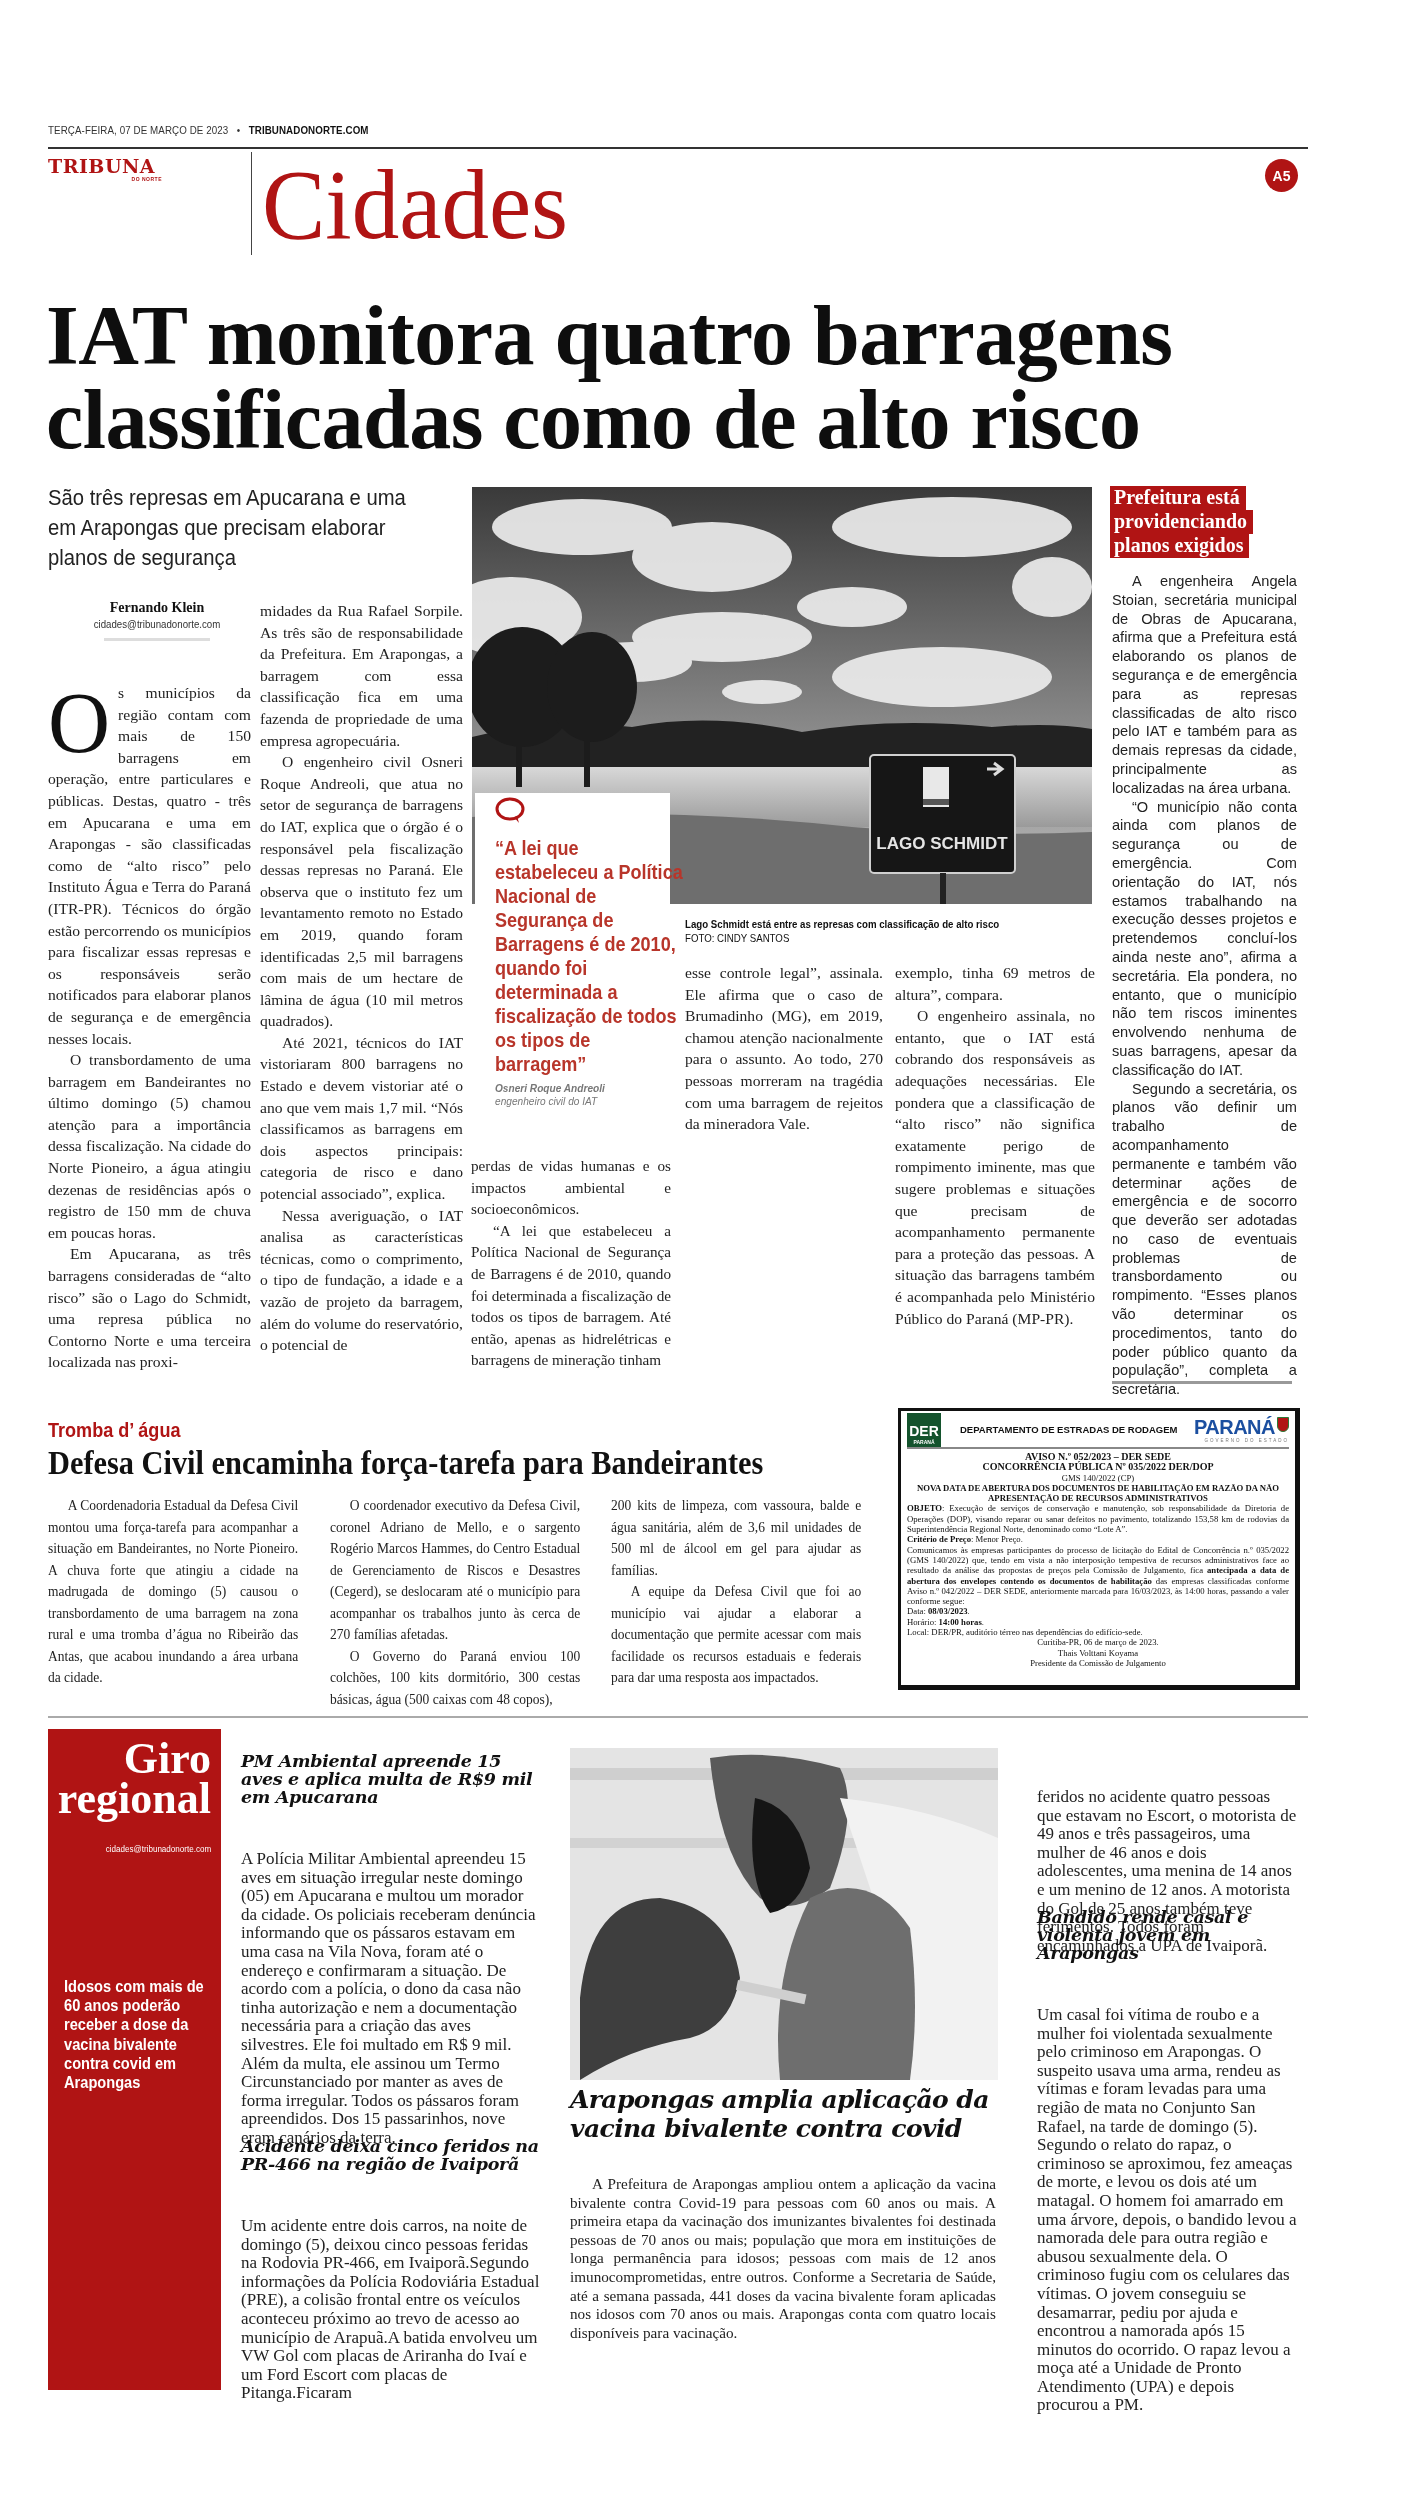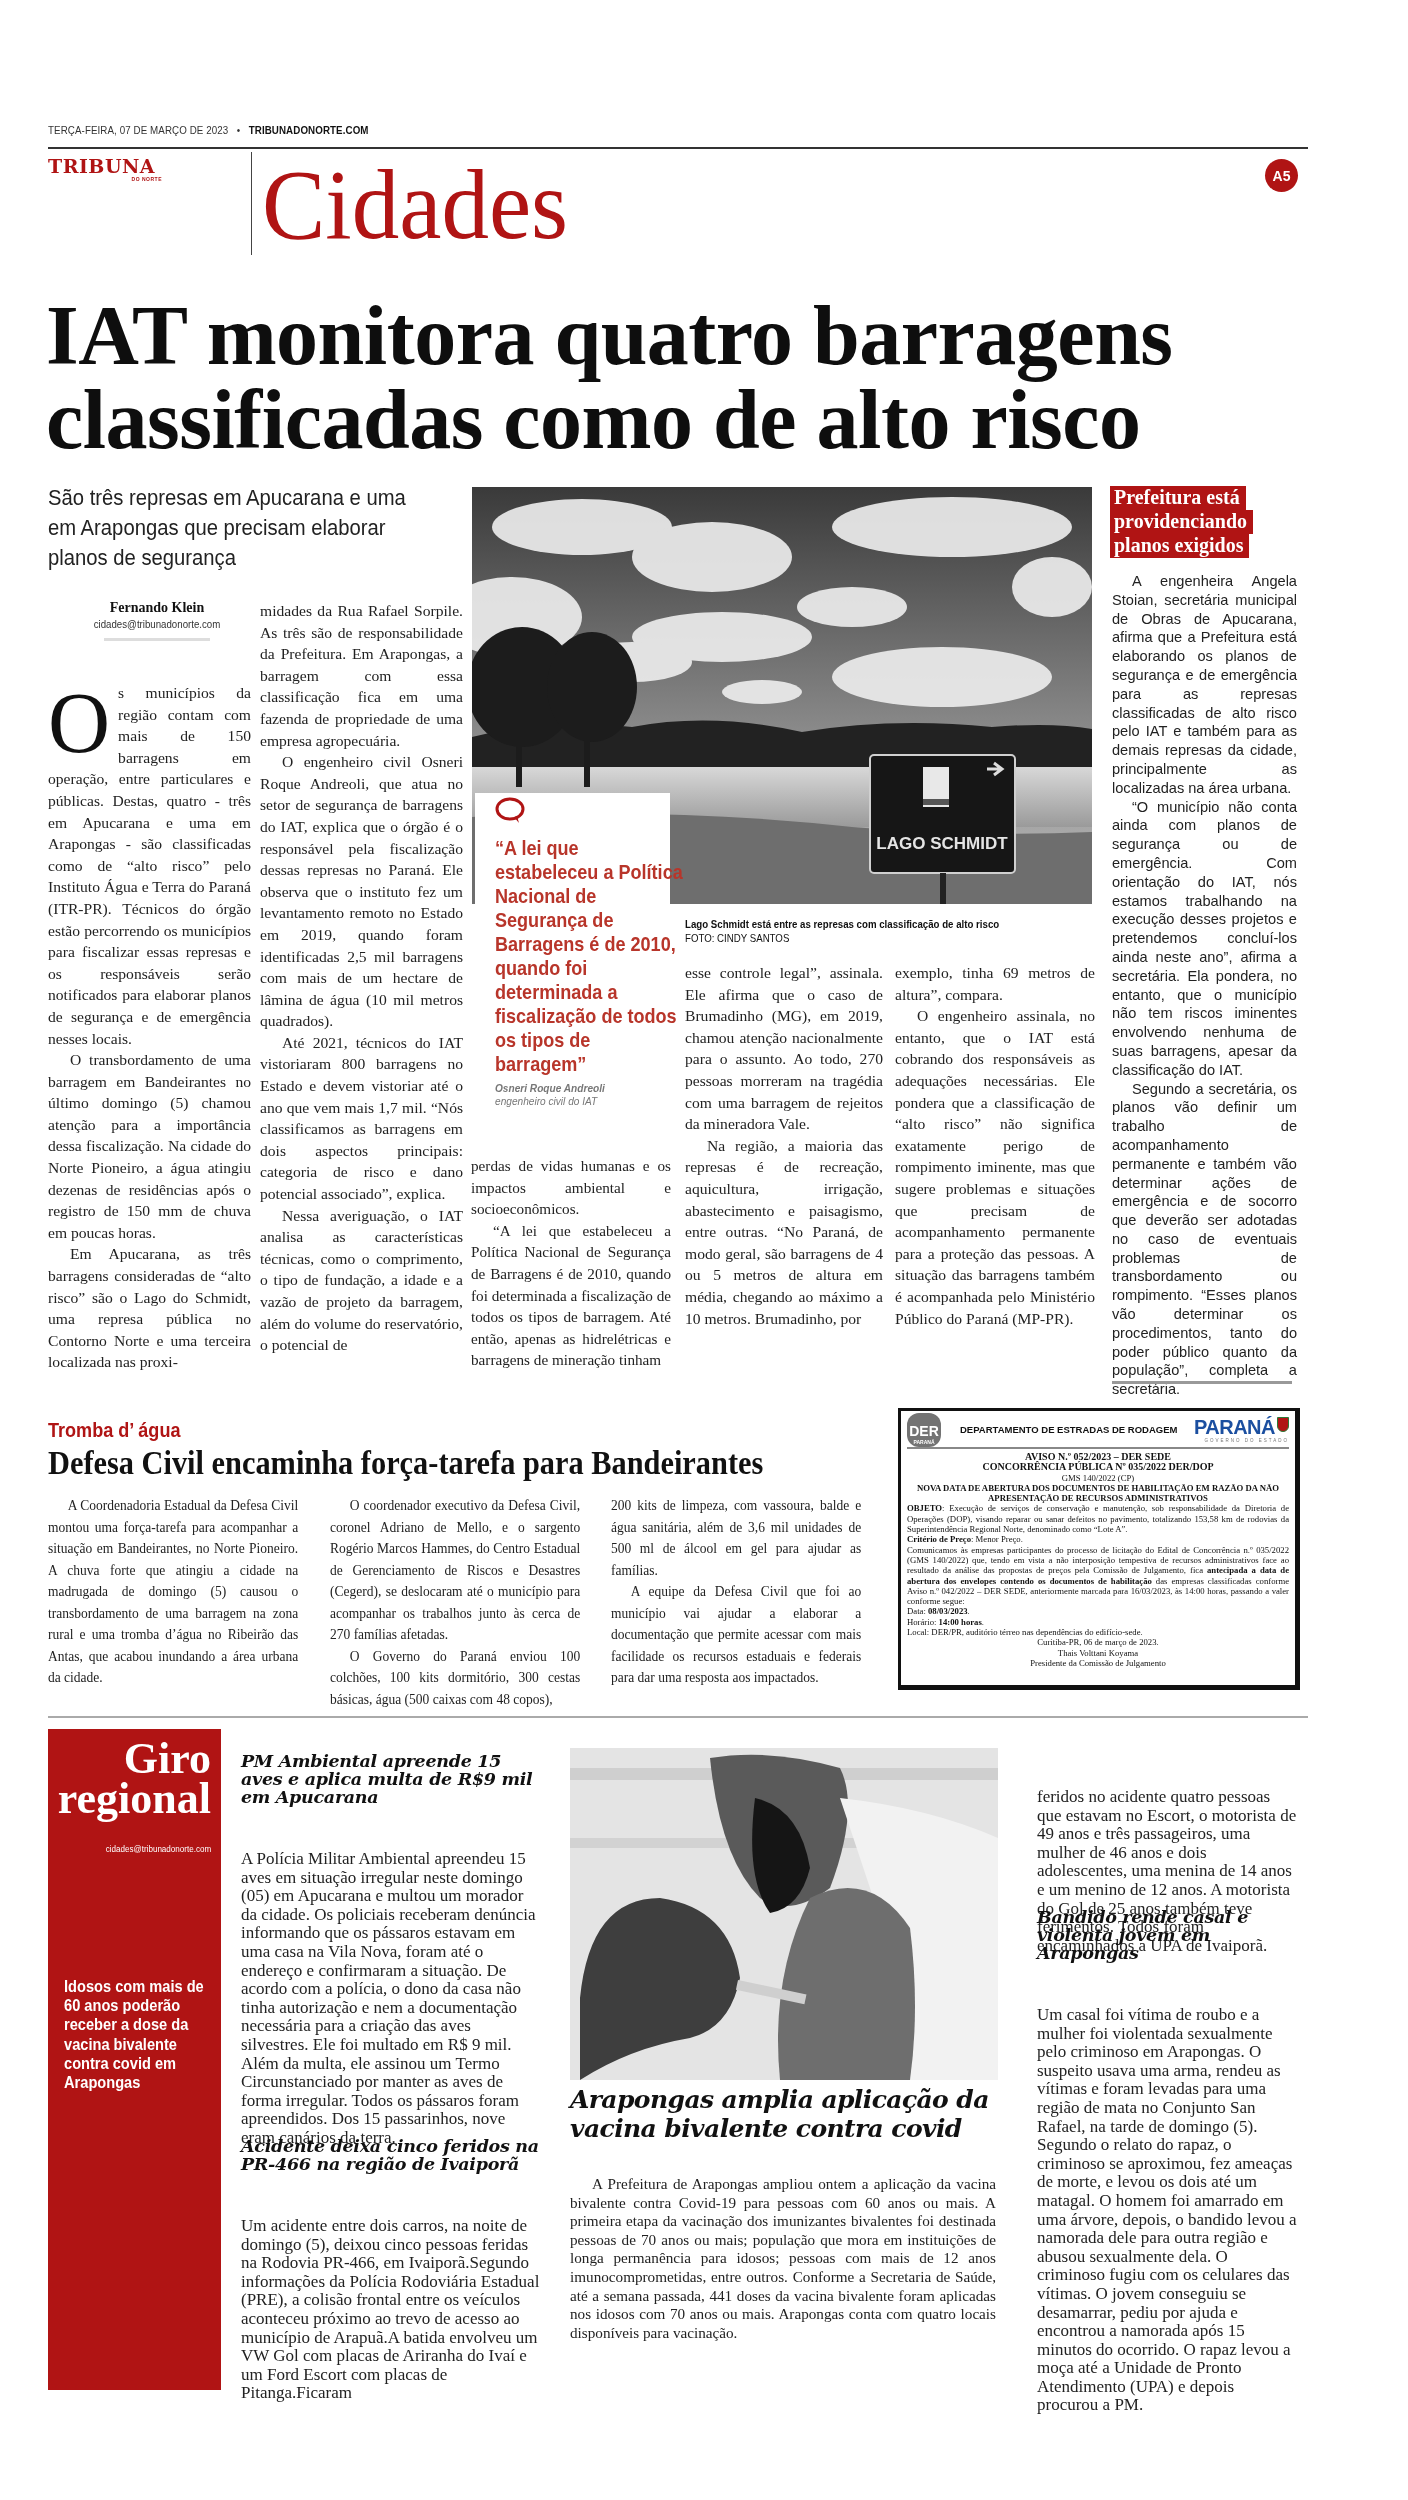--- a/index.html
+++ b/index.html
@@ -54,21 +54,21 @@
   
   .kicker { left: 48px; top: 1418px; font-family: "Liberation Sans", sans-serif; font-weight: bold; font-size: 21px; color: #b01414; transform: scaleX(0.86); transform-origin: left; white-space: nowrap; }
   .sub-head { left: 48px; top: 1443px; font-family: "Liberation Serif", serif; font-size: 33px; line-height: 40px; color: #111; transform: scaleX(0.92); transform-origin: left; white-space: nowrap; }
   .tcol { font-family: "Liberation Serif", serif; font-size: 15px; line-height: 21.5px; color: #222; text-align: justify; transform: scaleX(0.9); transform-origin: left; }
   .tcol p { text-indent: 22px; }
   .tcol p.noindent { text-indent: 0; }
 
   
   .ad { left: 898px; top: 1408px; width: 402px; height: 282px; border: 3px solid #111; border-right-width: 5px; border-bottom-width: 5px; padding: 4px 6px; background: #fff; }
   .ad-top { display: flex; align-items: center; height: 34px; border-bottom: 2px solid #888; padding-bottom: 3px; }
-  .der-logo { width: 34px; height: 34px; background: #737373; color: #fff; font-family: "Liberation Sans", sans-serif; font-weight: bold; font-size: 8px; display: flex; flex-direction: column; align-items: center; justify-content: flex-end; padding-bottom: 2px; border-radius: 12px; }
+  .der-logo { width: 34px; height: 34px; background: #14532d; color: #fff; font-family: "Liberation Sans", sans-serif; font-weight: bold; font-size: 8px; display: flex; flex-direction: column; align-items: center; justify-content: flex-end; padding-bottom: 2px; border-radius: 0; }
   .der-logo .mark { font-size: 14px; line-height: 16px; }
   .ad-dept { flex: 1; font-family: "Liberation Sans", sans-serif; font-weight: bold; font-size: 9.5px; padding-left: 19px; color: #111; }
   .parana { text-align: right; }
   .parana-word { font-family: "Liberation Sans", sans-serif; font-weight: 900; font-size: 20px; color: #1b4fa0; letter-spacing: -0.5px; line-height: 20px; }
   .parana-sub { font-family: "Liberation Sans", sans-serif; font-size: 4.5px; color: #777; letter-spacing: 2px; }
   .crest { display: inline-block; width: 12px; height: 15px; background: #b01414; border-radius: 0 0 6px 6px; vertical-align: top; margin-left: 2px; border: 1px solid #2a7a36; }
   .ad-body { font-family: "Liberation Serif", serif; font-size: 8.7px; line-height: 10.3px; color: #111; padding-top: 3px; }
   .ad-c { text-align: center; }
   .ad-cb { text-align: center; font-weight: bold; }
   .ad-j { text-align: justify; }
@@ -190,21 +190,20 @@
   </div>
 </div>
 
 <div class="abs col" style="left:471px; top:1155px; width:200px; font-size:15.2px;">
   <p class="noindent">perdas de vidas humanas e os impactos ambiental e socioeconômicos.</p>
   <p>“A lei que estabeleceu a Política Nacional de Segurança de Barragens é de 2010, quando foi determinada a fiscalização de todos os tipos de barragem. Até então, apenas as hidrelétricas e barragens de mineração tinham</p>
 </div>
 
 <div class="abs col" style="left:685px; top:962px; width:198px;">
   <p class="noindent">esse controle legal”, assinala. Ele afirma que o caso de Brumadinho (MG), em 2019, chamou atenção nacionalmente para o assunto. Ao todo, 270 pessoas morreram na tragédia com uma barragem de rejeitos da mineradora Vale.</p>
-  <p>Na região, a maioria das represas é de recreação, aquicultura, irrigação, abastecimento e paisagismo, entre outras. “No Paraná, de modo geral, são barragens de 4 ou 5 metros de altura em média, chegando ao máximo a 10 metros. Brumadinho, por</p>
 </div>
 
 <div class="abs col" style="left:895px; top:962px; width:200px;">
   <p class="noindent">exemplo, tinha 69 metros de altura”, compara.</p>
   <p>O engenheiro assinala, no entanto, que o IAT está cobrando dos responsáveis as adequações necessárias. Ele pondera que a classificação de “alto risco” não significa exatamente perigo de rompimento iminente, mas que sugere problemas e situações que precisam de acompanhamento permanente para a proteção das pessoas. A situação das barragens também é acompanhada pelo Ministério Público do Paraná (MP-PR).</p>
 </div>
 
 <div class="abs side-head">
   <span>Prefeitura está</span><br>
   <span>providenciando</span><br>

